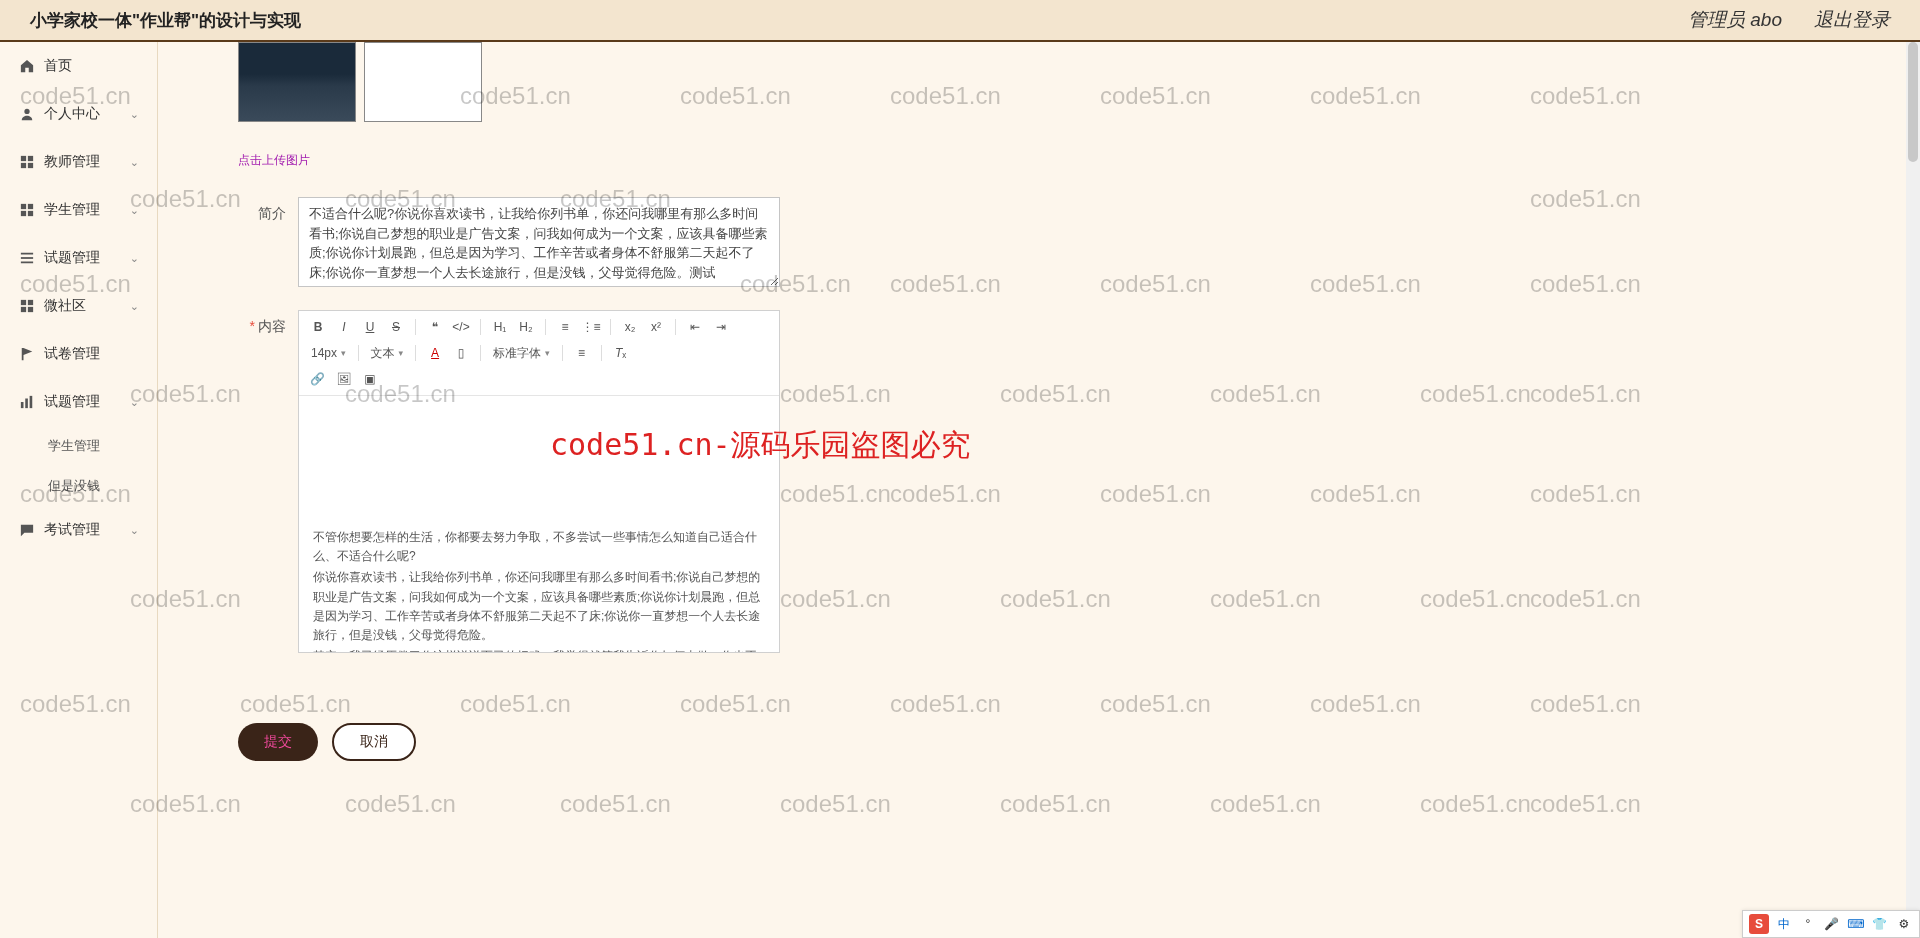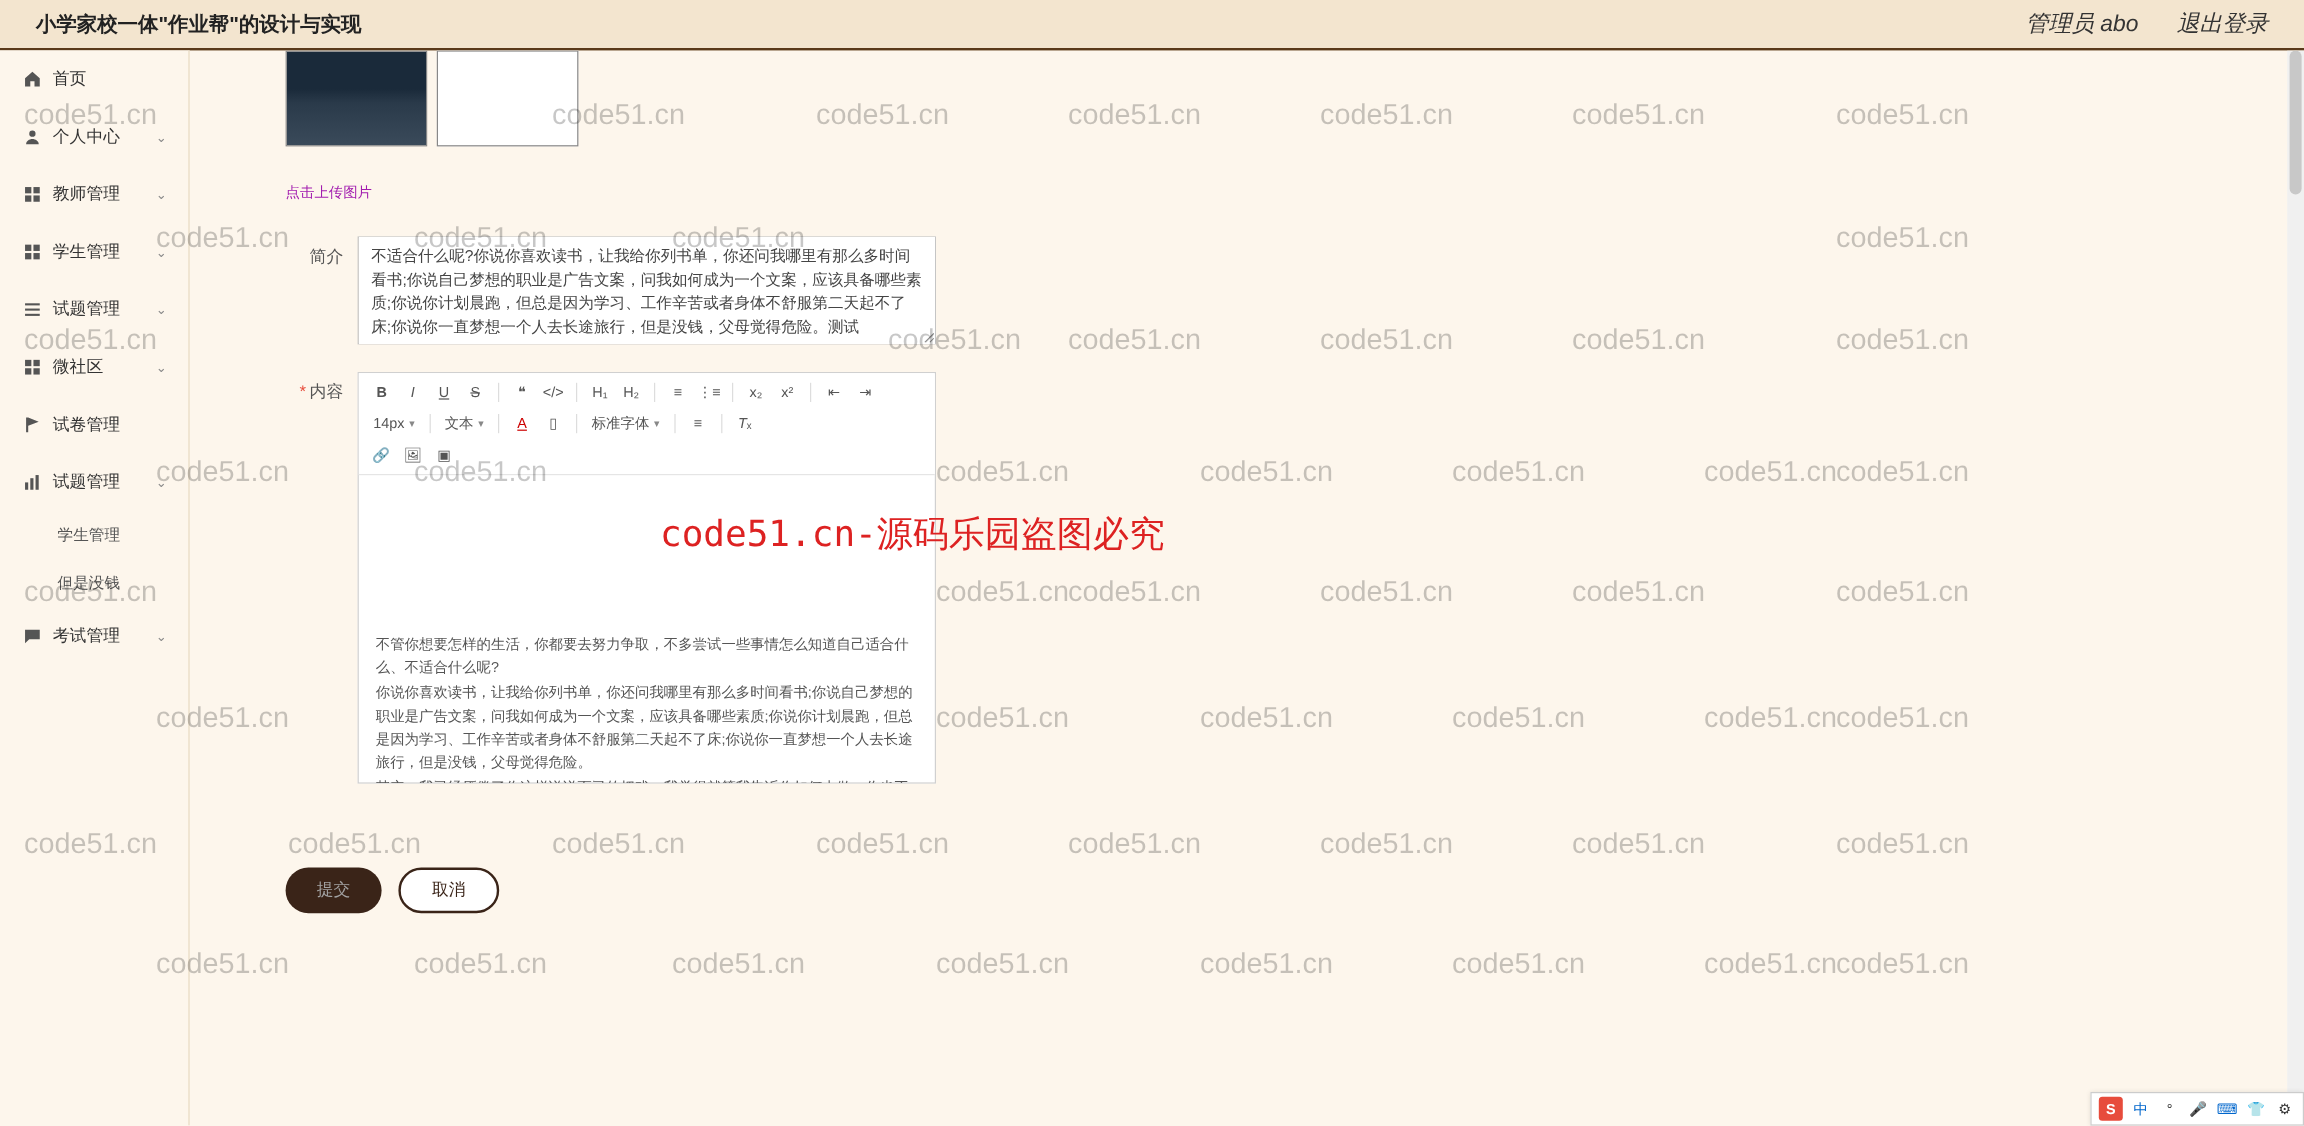--- a/index.html
+++ b/index.html
@@ -41,21 +41,21 @@
 .tb-btn { width: 22px; height: 22px; display: inline-flex; align-items: center; justify-content: center; color: #555; font-size: 12px; cursor: pointer; border-radius: 2px; }
 .tb-sep { width: 1px; height: 16px; background: #ddd; margin: 0 4px; }
 .tb-select { display: inline-flex; align-items: center; gap: 4px; font-size: 12px; color: #555; cursor: pointer; padding: 0 4px; }
 .tb-select .caret { font-size: 9px; color: #888; }
 
 .editor-body { height: 256px; overflow-y: scroll; padding: 12px 14px; font-size: 12px; line-height: 1.6; color: #555; }
 .editor-body p { margin-bottom: 2px; }
 
 .btn-row { display: flex; gap: 14px; margin-top: 70px; margin-left: 0; }
 .btn { height: 38px; padding: 0 26px; border-radius: 19px; border: none; cursor: pointer; font-size: 14px; }
-.btn-primary { background: #3a2418; color: #a3a3a3; }
+.btn-primary { background: #3a2418; color: #ec4899; }
 .btn-default { background: #fff; color: #3a2418; border: 2px solid #3a2418; }
 
 .watermarks { position: absolute; inset: 0; pointer-events: none; margin-top: 40px; }
 .wm { position: absolute; font-size: 24px; color: rgba(0,0,0,0.22); font-family: Arial; font-weight: 300; }
 .wm-center { position: absolute; left: 550px; top: 385px; font-size: 30px; color: #d22; font-family: "SimHei", monospace; }
 
 .ime-bar { position: fixed; right: 0; bottom: 0; height: 28px; background: #fff; border: 1px solid #ccc; display: flex; align-items: center; padding: 0 6px; gap: 6px; box-shadow: 0 0 4px rgba(0,0,0,0.1); }
 .ime-bar .ime-btn { width: 18px; height: 18px; display: inline-flex; align-items: center; justify-content: center; font-size: 12px; }
 .ime-logo { width: 20px; height: 20px; background: #e74c3c; color: #fff; border-radius: 3px; display: inline-flex; align-items: center; justify-content: center; font-size: 12px; font-weight: bold; }
 

